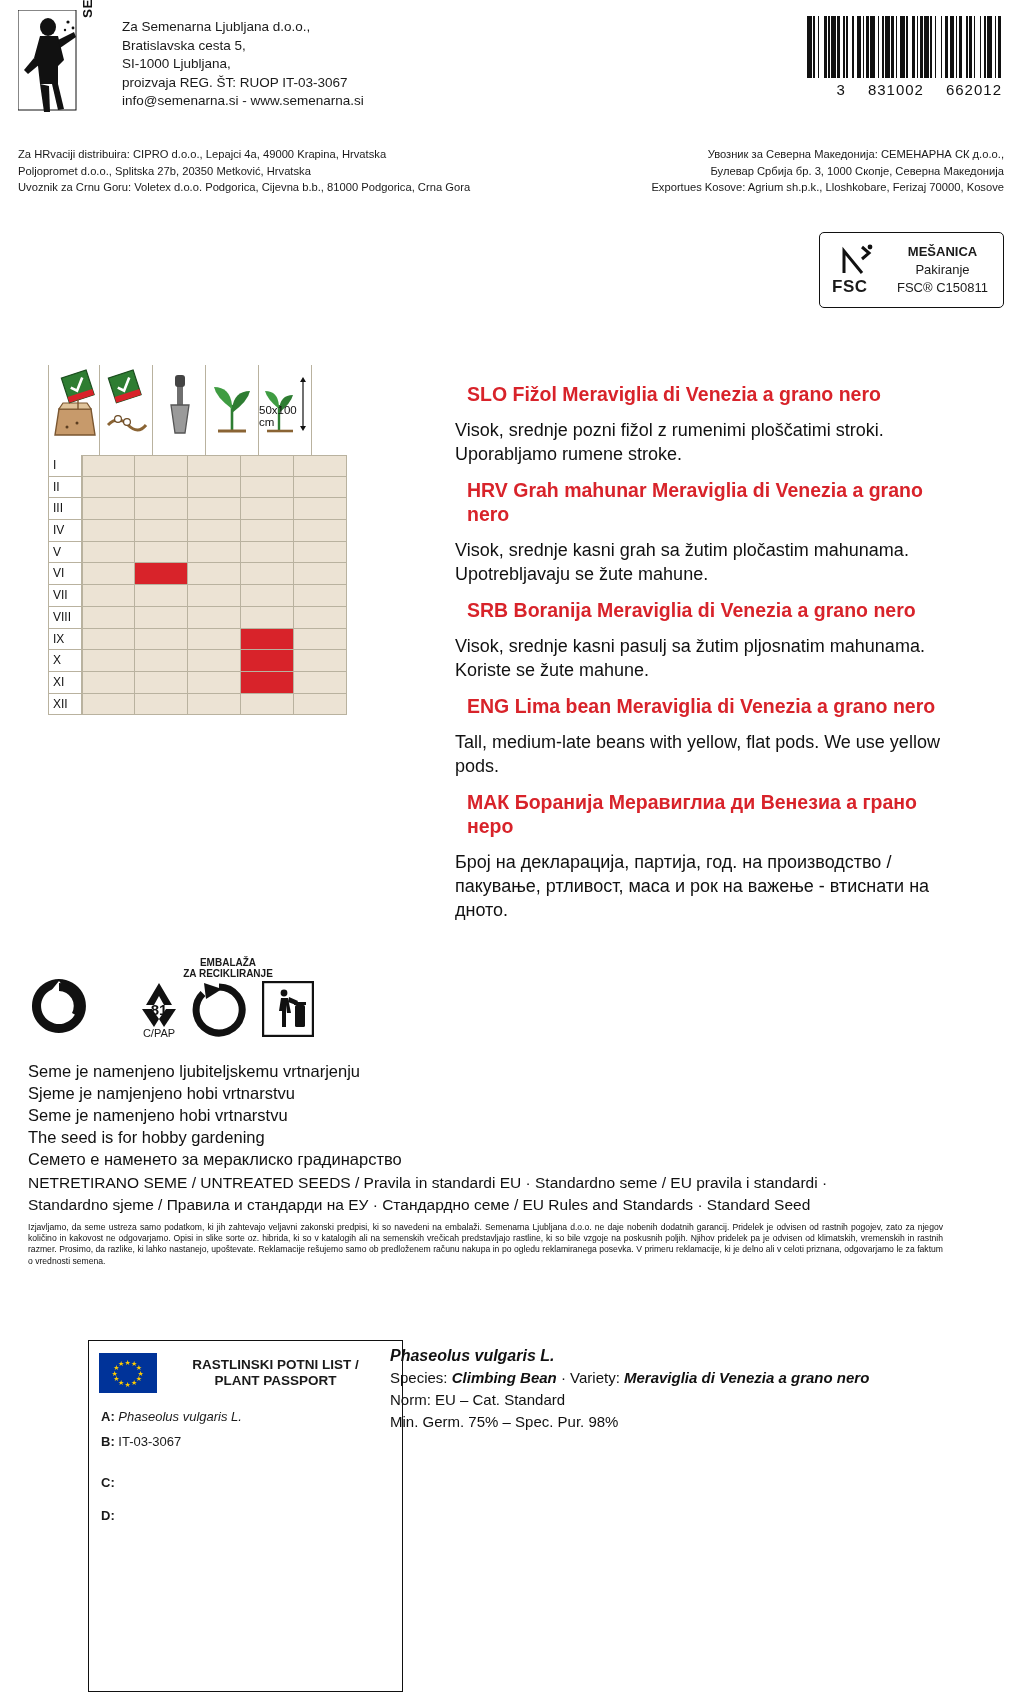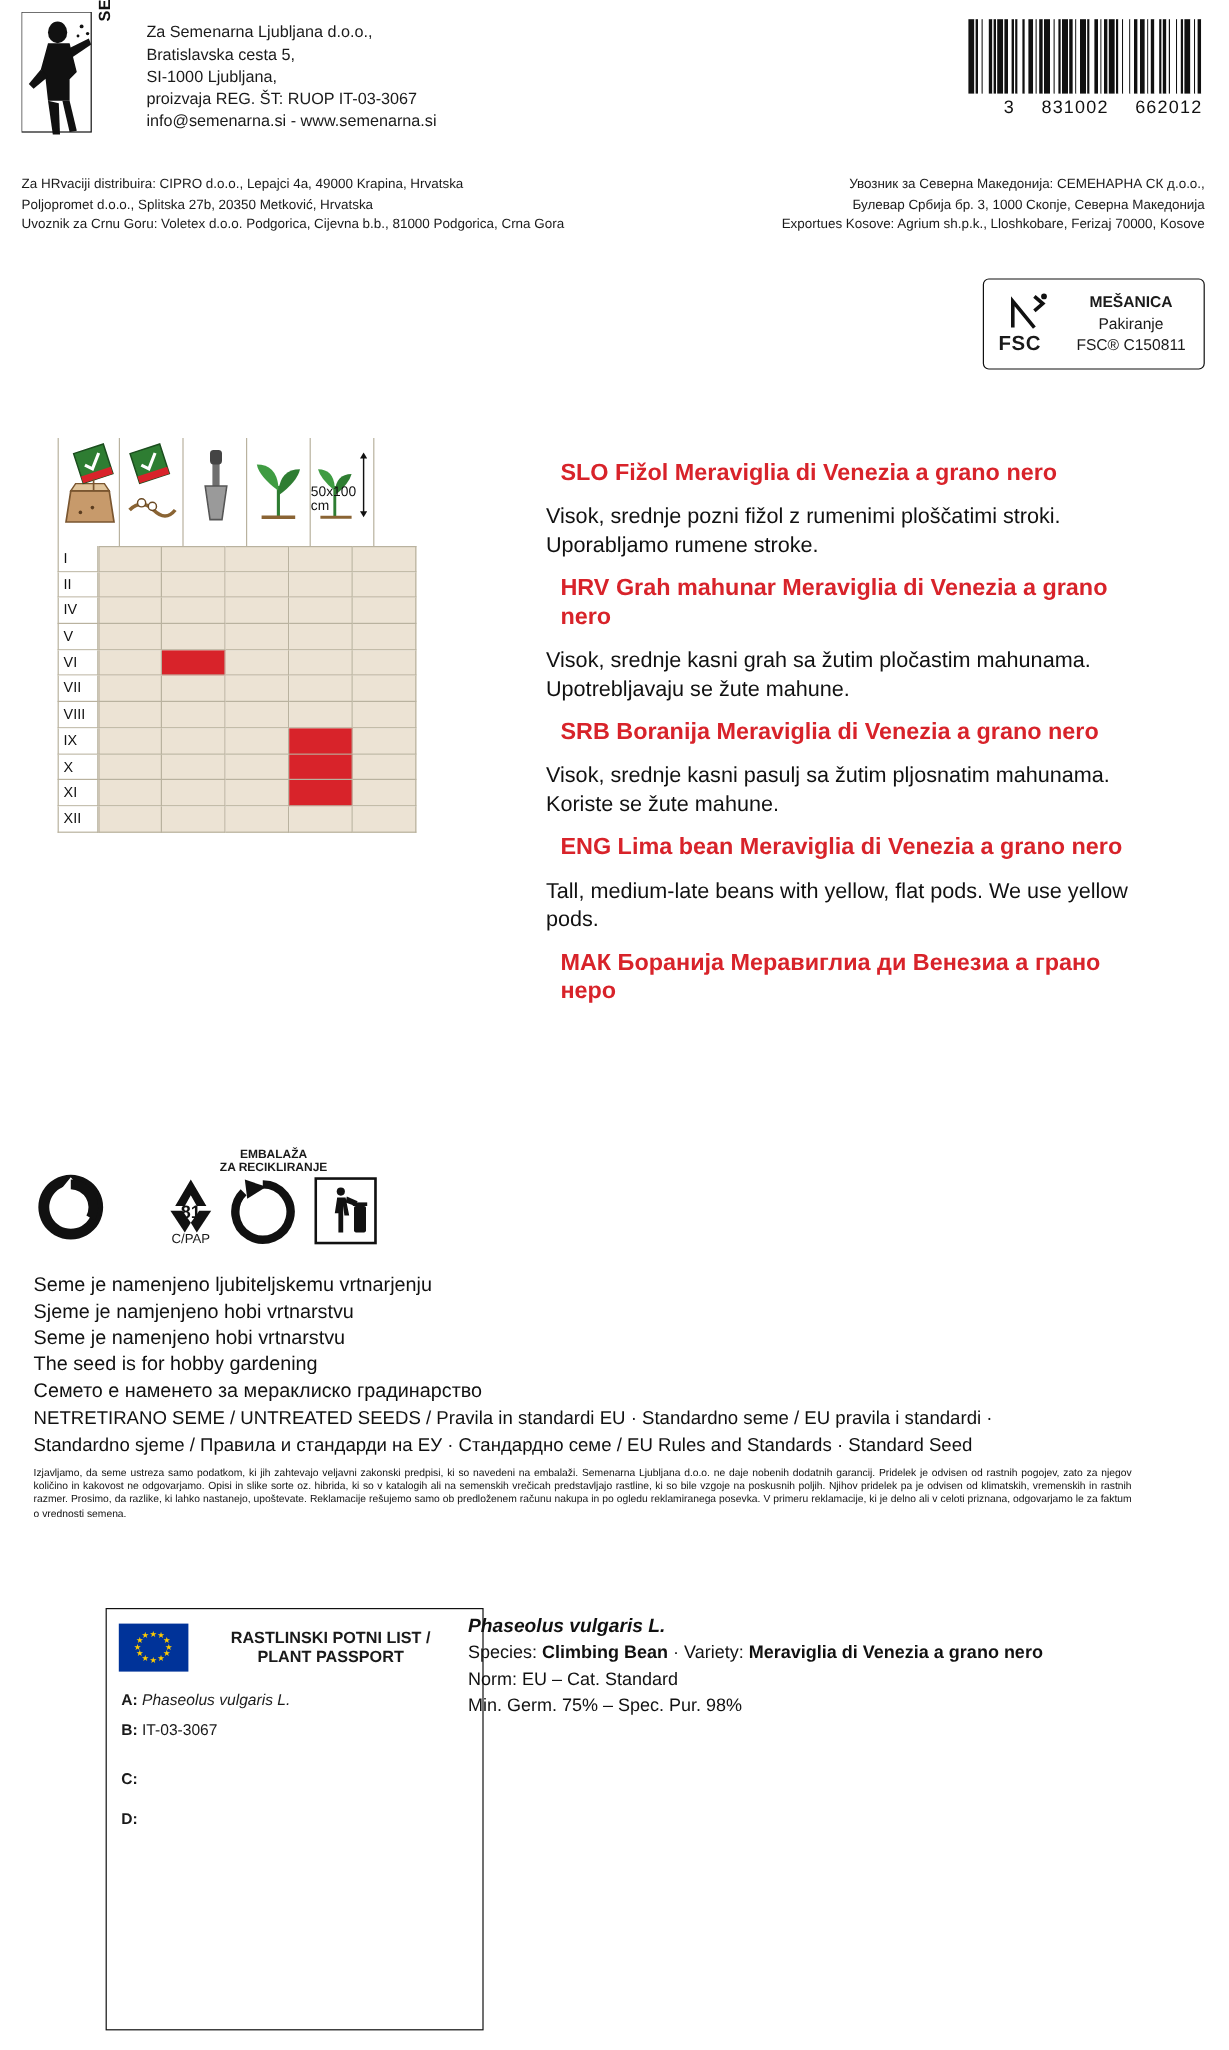--- a/index.html
+++ b/index.html
@@ -125,21 +125,21 @@
   .pp-title { font-size:13.5px; font-weight:bold; line-height:16px; text-align:center; flex:1; }
   .pp-row { font-size:13px; padding:10px 0 0 12px; }
   .pp-row .k { font-weight:bold; }
   .pp-row .v-it { font-style:italic; }
 
   .species {
     position:absolute; left:390px; top:1345px; width:600px;
     font-size:15px; line-height:22px; color:#111;
   }
   .species .sci { font-style:italic; font-weight:bold; font-size:16px; }
-  .species b { font-weight:bold; }
+  .species b { font-weight:bold;font-style:italic; }
 </style>
 </head>
 <body>
 
 <div class="page">
 
   <div class="header">
 
     <div class="logo-block">
       <svg class="logo-fig" viewBox="0 0 62 105">
@@ -358,20 +358,28 @@
         </div>
         <div class="cal-row">
           <div class="lbl">II</div>
           <div class="cell first"></div>
           <div class="cell"></div>
           <div class="cell"></div>
           <div class="cell"></div>
           <div class="cell"></div>
         </div>
         <div class="cal-row">
+          <div class="lbl">III</div>
+          <div class="cell first"></div>
+          <div class="cell"></div>
+          <div class="cell"></div>
+          <div class="cell"></div>
+          <div class="cell"></div>
+        </div>
+        <div class="cal-row">
           <div class="lbl">IV</div>
           <div class="cell first"></div>
           <div class="cell"></div>
           <div class="cell"></div>
           <div class="cell"></div>
           <div class="cell"></div>
         </div>
         <div class="cal-row">
           <div class="lbl">V</div>
           <div class="cell first"></div>
@@ -451,20 +459,21 @@
     <div class="blk">
       <h3>SRB Boranija Meraviglia di Venezia a grano nero</h3>
       <p>Visok, srednje kasni pasulj sa žutim pljosnatim mahunama. Koriste se žute mahune.</p>
     </div>
     <div class="blk">
       <h3>ENG Lima bean Meraviglia di Venezia a grano nero</h3>
       <p>Tall, medium-late beans with yellow, flat pods. We use yellow pods.</p>
     </div>
     <div class="blk">
       <h3>МАК Боранија Меравиглиа ди Венезиа а грано неро</h3>
+      <p>Број на декларација, партија, год. на производство / пакување, ртливост, маса и рок на важење - втиснати на дното.</p>
     </div>
   </div>
 
   <div class="recycle">
     <div class="emb-txt">
       <div>EMBALAŽA</div>
       <div>ZA RECIKLIRANJE</div>
     </div>
 
     <svg class="rec-item" style="left:0;top:0" width="62" height="62" viewBox="0 0 62 62">

